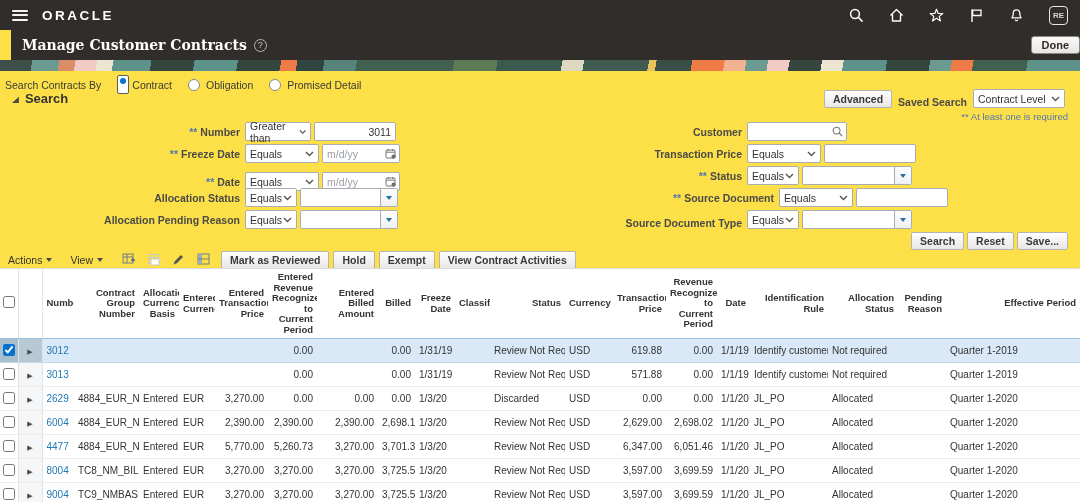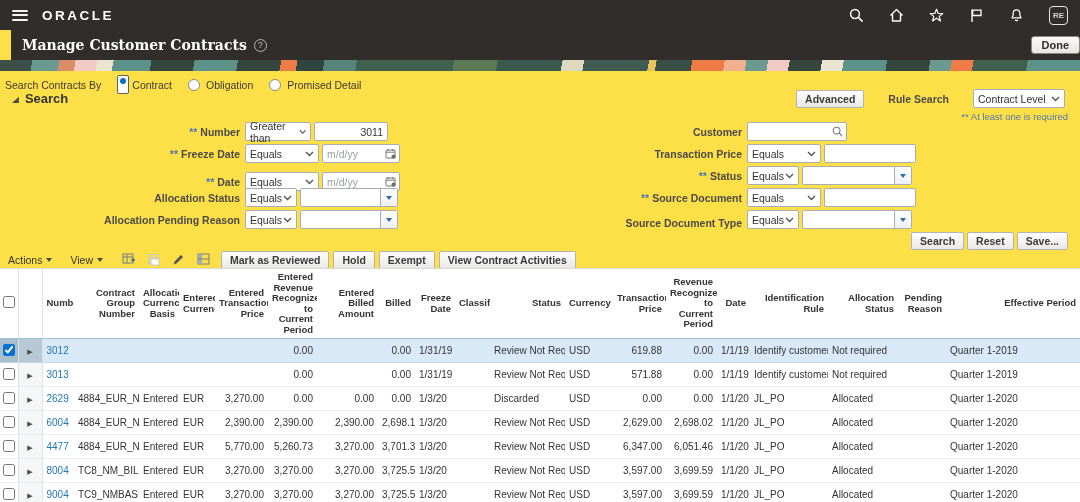--- a/index.html
+++ b/index.html
@@ -41,21 +41,21 @@
   .search-by { position:absolute; top:75px; left:5px; display:flex; align-items:center; font-size:10.5px; color:#3a3a3a; }
   .radio-opt { display:flex; align-items:center; margin-left:16px; cursor:pointer; }
   .radio { width:12px; height:12px; border:1px solid #85898e; border-radius:50%; background:#fff; margin-right:6px; position:relative; }
   .radio.sel { border-color:#5b5f64; }
   .radio.sel::after { content:""; position:absolute; left:2px; top:2px; width:6px; height:6px; border-radius:50%; background:#0572ce; }
 
   
   .search-hdr { position:absolute; top:91px; left:12px; display:flex; align-items:center; cursor:pointer; }
   .tri { font-size:9px; color:#4a4a4a; margin-right:6px; transform:scaleY(.9); }
   .search-title { font-size:13px; font-weight:bold; color:#333; }
-  .adv-row { position:absolute; top:89px; right:12px; display:flex; align-items:center; gap:24px; }
+  .adv-row { position:absolute; top:89px; right:12px; display:flex; align-items:flex-end; gap:6px; }
   .lbl-b { font-size:10.5px; font-weight:bold; color:#4a4a4a; }
   .required-note { position:absolute; top:111px; right:12px; font-size:9.5px; color:#5177b0; }
 
   .btn { background:linear-gradient(#fefefe,#e9e8e6); border:1px solid #b3b3b3; border-radius:2px; font-family:"Liberation Sans",sans-serif; font-size:10.5px; font-weight:bold; color:#3a3a3a; padding:2px 8px; cursor:pointer; white-space:nowrap; }
 
   
   .frow { position:absolute; height:19px; display:flex; align-items:center; }
   .flabel { font-size:10.5px; font-weight:bold; color:#4a4a4a; text-align:right; padding-right:5px; white-space:nowrap; }
   .flabel .req { color:#5177b0; margin-right:3px; font-weight:bold; }
   .lcol .flabel { width:245px; }
@@ -162,39 +162,39 @@
       <span>Promised Detail</span>
     </span>
   </div>
 
   <div class="search-hdr">
     <span class="tri">◢</span>
     <span class="search-title">Search</span>
   </div>
   <div class="adv-row">
     <button class="btn">Advanced</button>
-    <span class="lbl-b">Rule Search</span>
+    <span class="lbl-b">Saved Search</span>
     <div class="sel" style="width:92px;">
       <span>Contract Level</span>
       <svg width="9" height="6" viewBox="0 0 9 6">
           <path d="M1 1 L4.5 4.5 L8 1" stroke="#555" stroke-width="1.4" fill="none"></path>
         </svg>
     </div>
   </div>
   <div class="required-note">** At least one is required</div>
 
   <div class="frow lcol" style="top:122px; left:0;">
     <div class="flabel"><span class="req">**</span><span>Number</span></div>
     <div class="sel" style="width:66px;">
       <span>Greater than</span>
       <svg width="9" height="6" viewBox="0 0 9 6">
           <path d="M1 1 L4.5 4.5 L8 1" stroke="#555" stroke-width="1.4" fill="none"></path>
         </svg>
     </div>
-    <div class="inpwrap" style="width:74px;">
+    <div class="inpwrap" style="width:82px;">
       <input class="num-inp" value="3011" style="">
     </div>
   </div>
 
   <div class="frow lcol" style="top:144px; left:0;">
     <div class="flabel"><span class="req">**</span><span>Freeze Date</span></div>
     <div class="sel" style="width:74px;">
       <span>Equals</span>
       <svg width="9" height="6" viewBox="0 0 9 6">
           <path d="M1 1 L4.5 4.5 L8 1" stroke="#555" stroke-width="1.4" fill="none"></path>
@@ -303,21 +303,21 @@
         </svg>
     </div>
     <div class="inpwrap" style="width:110px;">
       <input value="" style="">
       <span class="ibtn combo-btn">
           <span class="dtri"></span>
         </span>
     </div>
   </div>
 
-  <div class="frow rcol" style="top:188px; left:540px;">
+  <div class="frow rcol" style="top:188px; left:572px;">
     <div class="flabel"><span class="req">**</span><span>Source Document</span></div>
     <div class="sel" style="width:74px;">
       <span>Equals</span>
       <svg width="9" height="6" viewBox="0 0 9 6">
           <path d="M1 1 L4.5 4.5 L8 1" stroke="#555" stroke-width="1.4" fill="none"></path>
         </svg>
     </div>
     <div class="inpwrap" style="width:92px;">
       <input value="" style="">
     </div>

